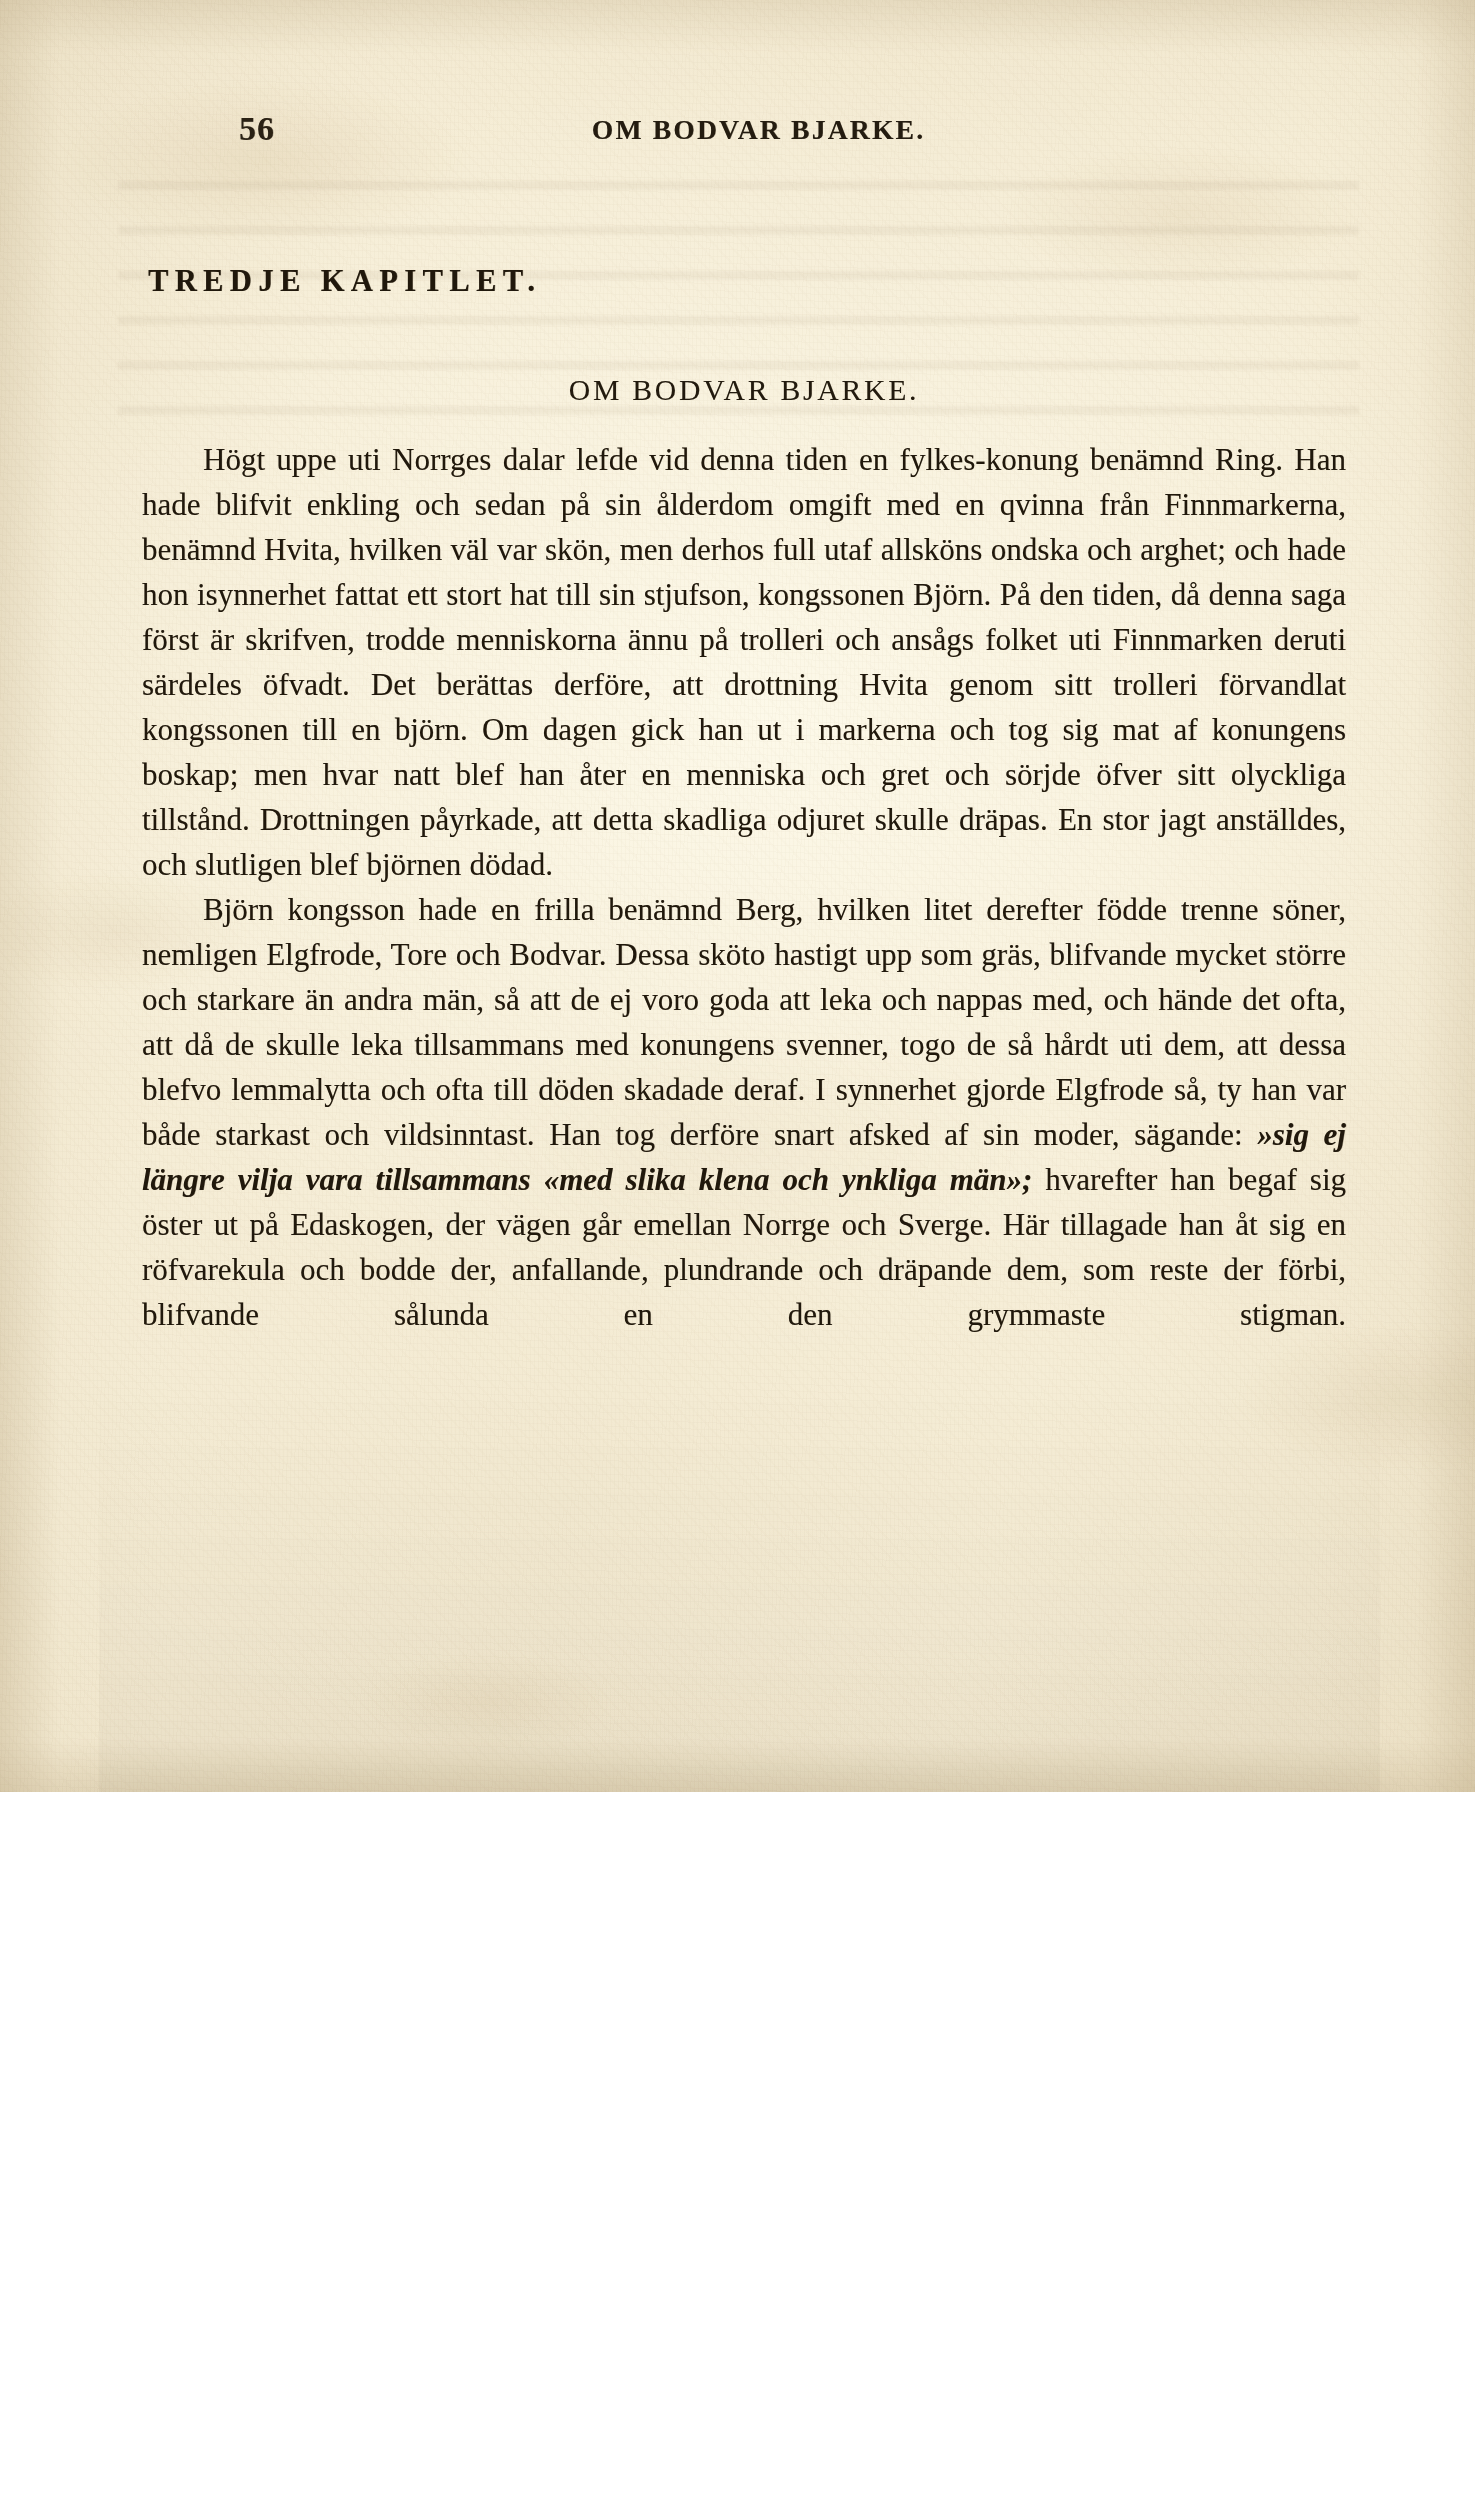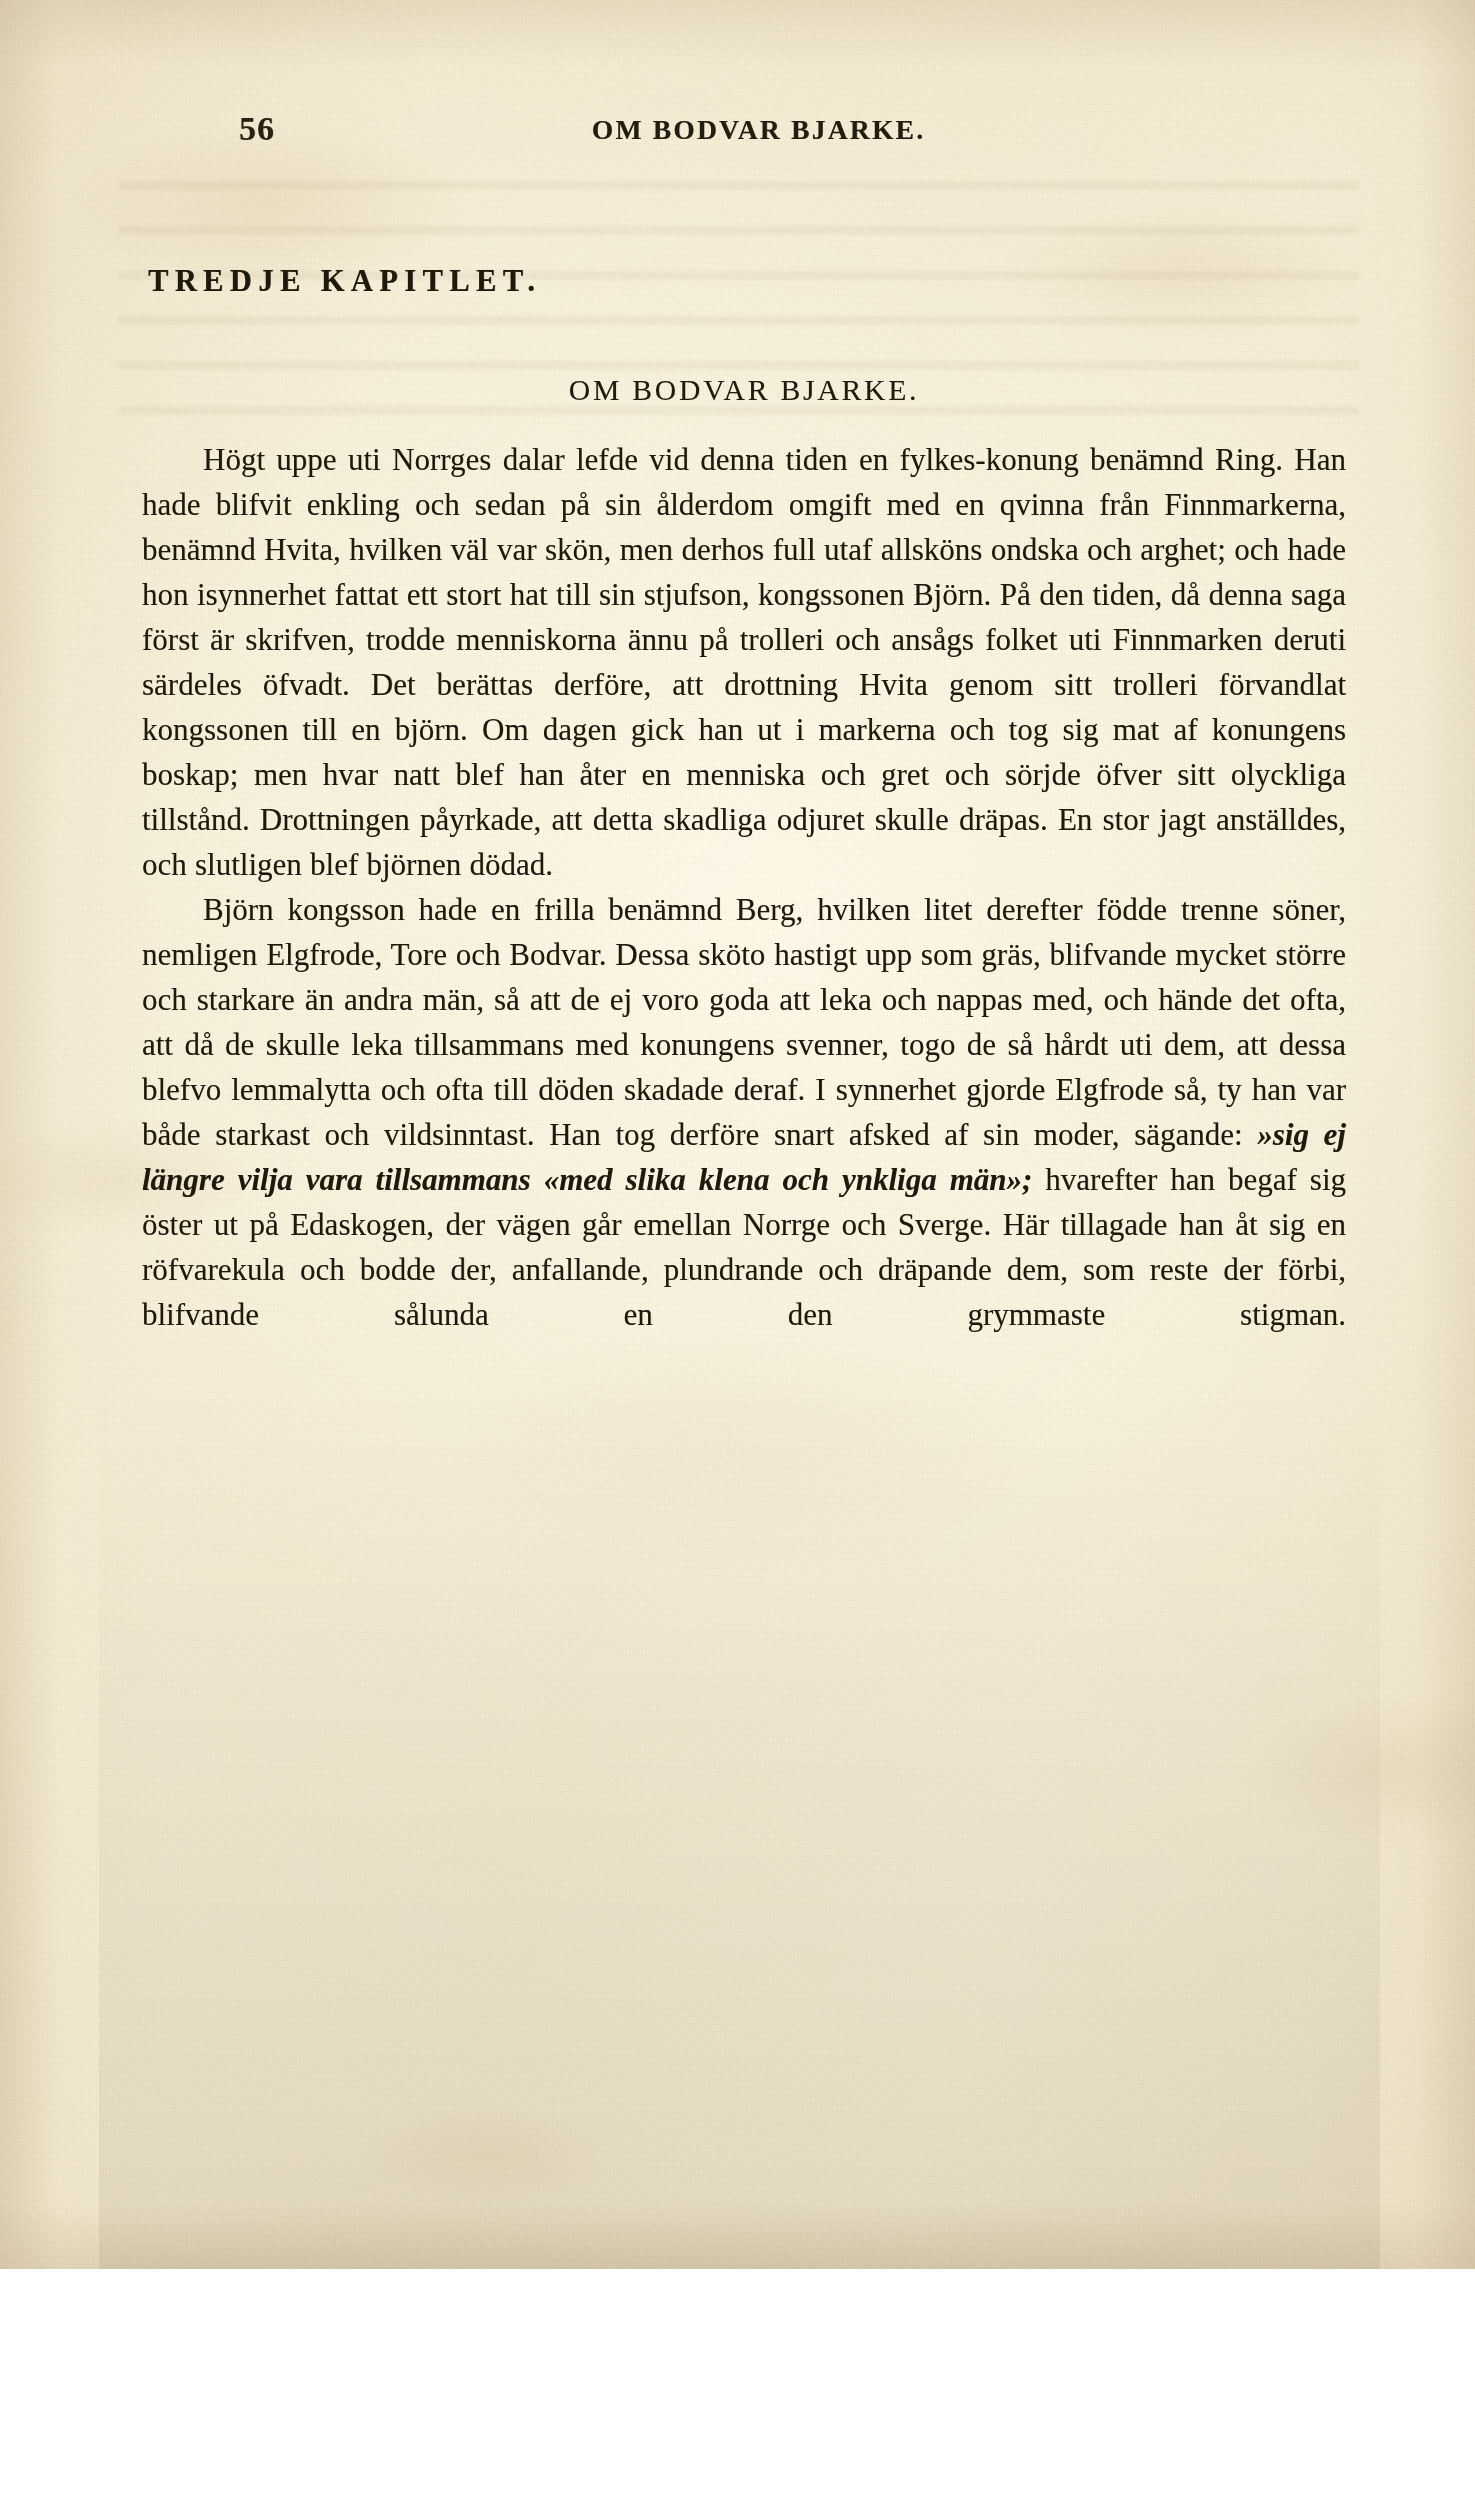--- a/index.html
+++ b/index.html
@@ -8,21 +8,21 @@
     padding: 0;
     background: #ffffff;
   }
   body {
     font-family: "Liberation Serif", "DejaVu Serif", serif;
   }
 
   .page {
     position: relative;
     width: 1476px;
-    height: 2269px;
+    height: 1792px;
     overflow: hidden;
     background-color: #f3ead2;
     background-image:
       radial-gradient(ellipse 120% 80% at 52% 40%, rgba(255,252,238,0.85) 0%, rgba(250,243,222,0.35) 45%, rgba(232,219,189,0.0) 75%),
       linear-gradient(90deg, rgba(206,190,157,0.55) 0%, rgba(230,217,188,0.15) 4%, rgba(248,241,221,0.0) 11%, rgba(248,241,221,0.0) 89%, rgba(228,214,184,0.18) 96%, rgba(203,186,152,0.5) 100%),
       linear-gradient(0deg, rgba(205,188,154,0.5) 0%, rgba(235,223,194,0.12) 3%, rgba(250,243,223,0.0) 9%, rgba(250,243,223,0.0) 92%, rgba(231,218,188,0.16) 97%, rgba(203,186,152,0.5) 100%),
       linear-gradient(104deg, rgba(220,205,172,0.30) 0%, rgba(246,238,216,0.05) 22%, rgba(231,219,190,0.22) 49%, rgba(248,241,220,0.04) 72%, rgba(222,208,176,0.26) 100%);
   }
 
   

